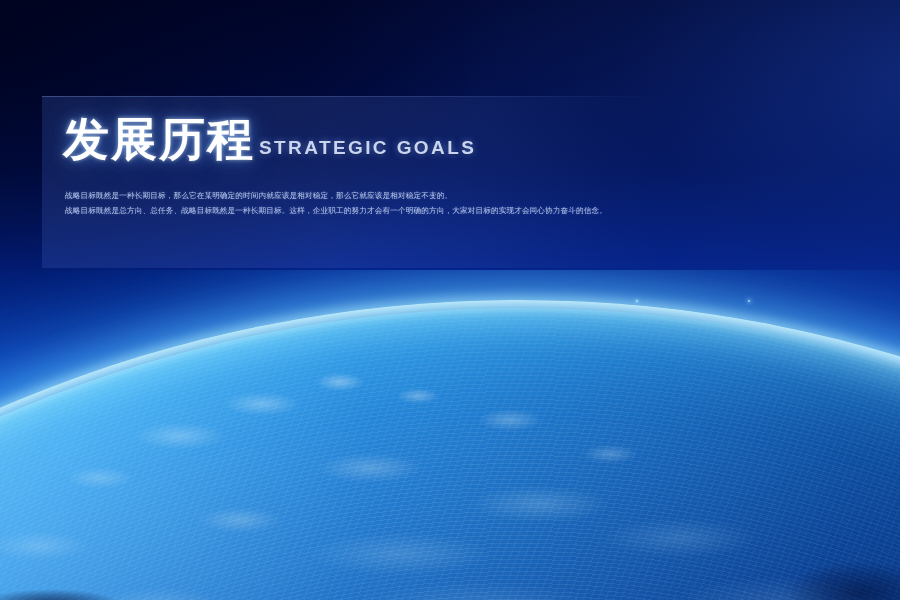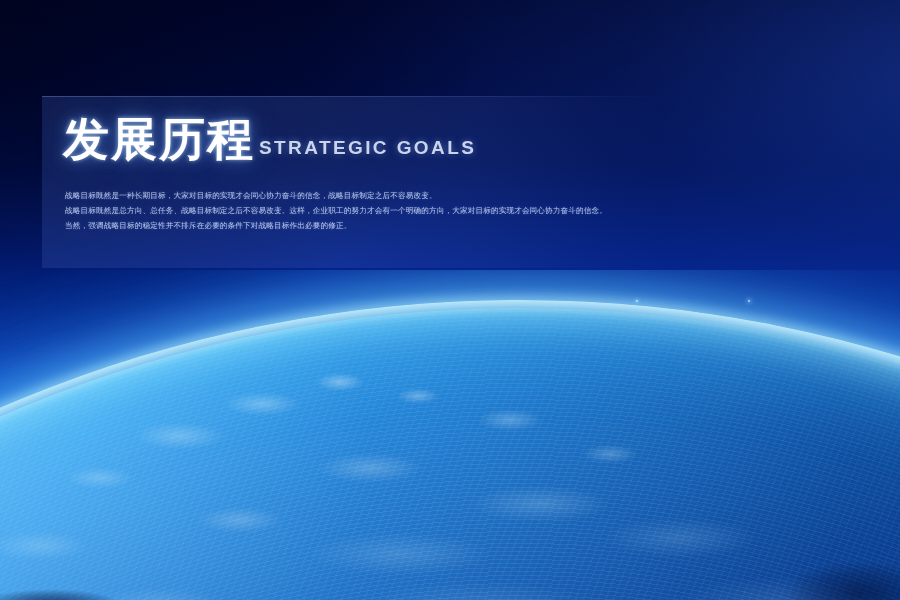--- a/index.html
+++ b/index.html
@@ -399,18 +399,17 @@
   <div class="banner">
     <div class="banner-top-edge"></div>
   </div>
 
   <div class="title-row">
     <span class="title-cn">发展历程</span>
     <span class="title-en">STRATEGIC GOALS</span>
   </div>
 
   <div class="body-copy" id="body-copy">
-      <div class="body-line">战略目标既然是一种长期目标，大家对目标的实现才会同心协力奋斗的信念，战略目标制定之后不容易改变。</div>
-      <div class="body-line">战略目标既然是总方向、总任务、战略目标制定之后不容易改变。这样，企业职工的努力才会有一个明确的方向，大家对目标的实现才会同心协力奋斗的信念。</div>
-      <div class="body-line">当然，强调战略目标的稳定性并不排斥在必要的条件下对战略目标作出必要的修正。</div>
+      <div class="body-line">战略目标既然是一种长期目标，那么它在某明确定的时间内就应该是相对稳定，那么它就应该是相对稳定不变的。</div>
+      <div class="body-line">战略目标既然是总方向、总任务、战略目标既然是一种长期目标。这样，企业职工的努力才会有一个明确的方向，大家对目标的实现才会同心协力奋斗的信念。</div>
     </div>
 
 </div>
 
 </body></html>

